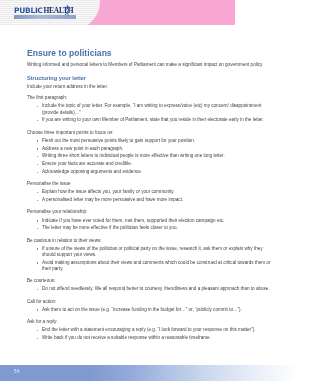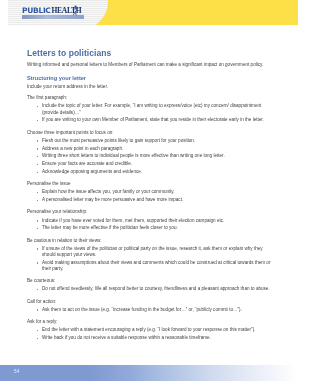--- a/index.html
+++ b/index.html
@@ -12,24 +12,24 @@
     height: 386px;
     overflow: hidden;
     font-family: "Liberation Sans", sans-serif;
     color: #3a3a3a;
     position: relative;
   }
 
   
   .header {
     position: absolute;
-    top: 0; left: 8px;
-    width: 298px;
+    top: 0; left: 0;
+    width: 235px;
     height: 25px;
-    background: #fde047;
+    background: #f9a8d4;
     overflow: hidden;
   }
   .header-white-shape {
     position: absolute;
     top: -14px;
     left: -30px;
     width: 130px;
     height: 50px;
     background: #f2f2f2;
     border-bottom-right-radius: 46px 34px;
@@ -219,21 +219,21 @@
         <path d="M3.2 7.0 L1.4 9.8" stroke="#2d56a3" stroke-width="0.9" fill="none" stroke-linecap="round"></path>
       </svg>
     </div>
     <div class="logo-sub"></div>
   </div>
 </div>
 
 <div class="page">
   <div class="content">
 
-    <h1 class="title">Letters to politicians</h1>
+    <h1 class="title">Ensure to politicians</h1>
     <p class="intro">Writing informed and personal letters to Members of Parliament can make a significant impact on government policy.</p>
 
     <h2 class="sec">Structuring your letter</h2>
     <p class="lead">Include your return address in the letter.</p>
 
     <p class="sublead">The first paragraph:</p>
     <ul class="bullets">
       <li>Include the topic of your letter. For example, “I am writing to express/voice (etc) my concern/ disappointment (provide details)…”</li>
       <li>If you are writing to your own Member of Parliament, state that you reside in their electorate early in the letter.</li>
     </ul>

